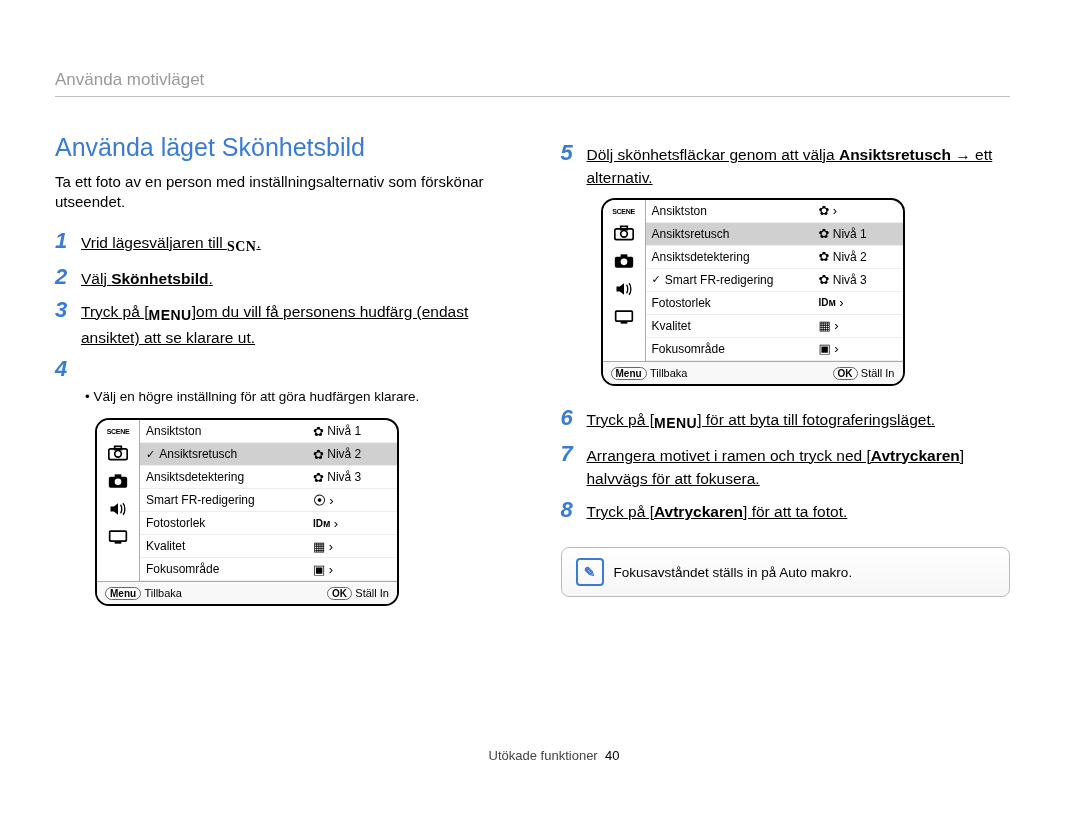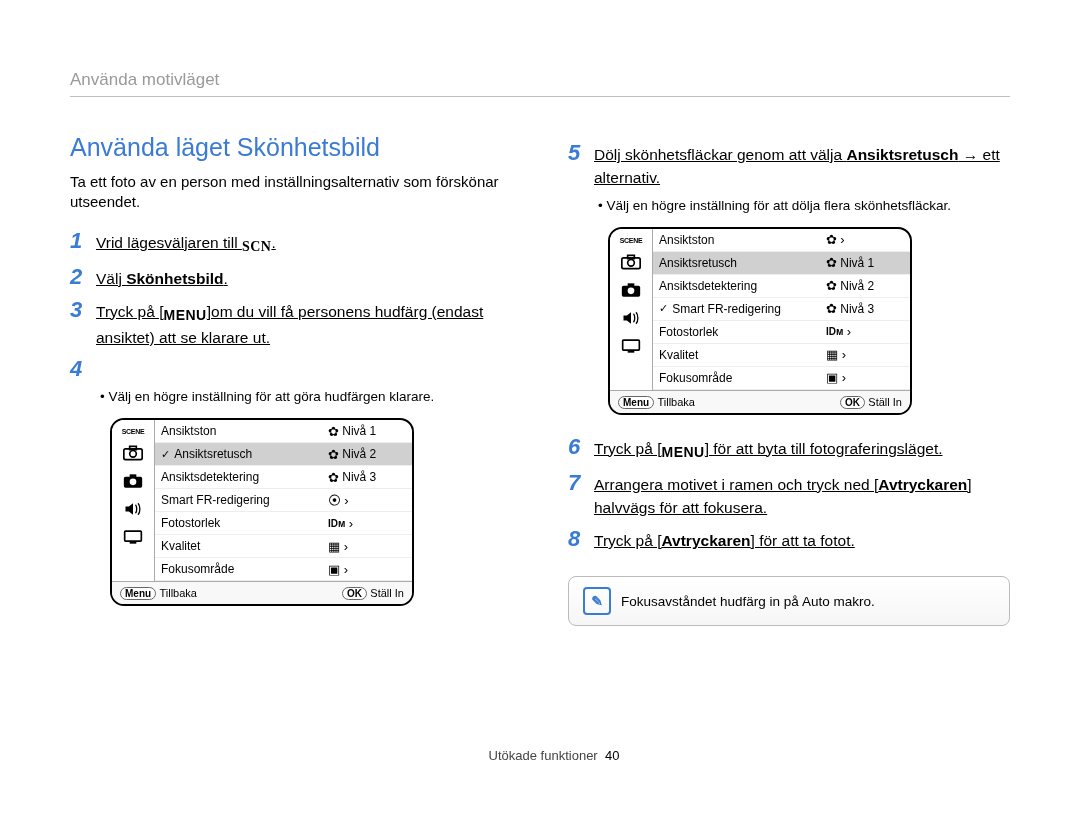--- a/index.html
+++ b/index.html
@@ -6,21 +6,21 @@
     margin: 0;
     padding: 0;
     font-family: Arial, Helvetica, sans-serif;
     background: #fff;
     color: #000;
     width: 1080px;
     height: 815px;
     box-sizing: border-box;
   }
   .page {
-    padding: 70px 70px 0 70px;
+    padding: 70px 70px 0 55px;
   }
   .header-line {
     color: #9a9a9a;
     font-size: 17px;
     border-bottom: 1px solid #c0c0c0;
     padding-bottom: 6px;
     margin-bottom: 36px;
   }
   .columns {
     display: flex;
@@ -267,21 +267,20 @@
     </div>
 
     <div class="col">
       <div class="step">
         <div class="step-num">5</div>
         <div class="step-text">
           <span>Dölj skönhetsfläckar genom att välja </span><span class="bold">Ansiktsretusch</span><span> → ett alternativ.</span>
         </div>
       </div>
 
-      <div class="bullet">Välj en högre inställning för att dölja flera skönhetsfläckar.</div>
 
       <div class="panel-wrap">
         <div class="panel">
           <div class="panel-body">
             <div class="panel-left">
               <div class="scene-lbl">SCENE</div>
               <div class="left-ic">
                 <svg class="ic-svg" viewBox="0 0 24 18">
                     <rect x="1" y="4" width="22" height="13" rx="2" fill="none" stroke="#000" stroke-width="2"></rect>
                     <rect x="8" y="1" width="8" height="4" fill="none" stroke="#000" stroke-width="2"></rect>
@@ -366,21 +365,21 @@
       <div class="step">
         <div class="step-num">8</div>
         <div class="step-text">
           <span>Tryck på [</span><span class="bold">Avtryckaren</span><span>] för att ta fotot.</span>
         </div>
       </div>
 
       <div class="note-box">
         <div class="note-ic">✎</div>
         <div>
-          <span>Fokusavståndet hudfärg in på </span><span class="bold">Auto makro</span><span>.</span>
+          <span>Fokusavståndet ställs in på </span><span class="bold">Auto makro</span><span>.</span>
         </div>
       </div>
     </div>
   </div>
 </div>
 
 <div class="page-footer">
   <span>Utökade funktioner</span>&nbsp;&nbsp;<span class="pn">40</span>
 </div>
 

